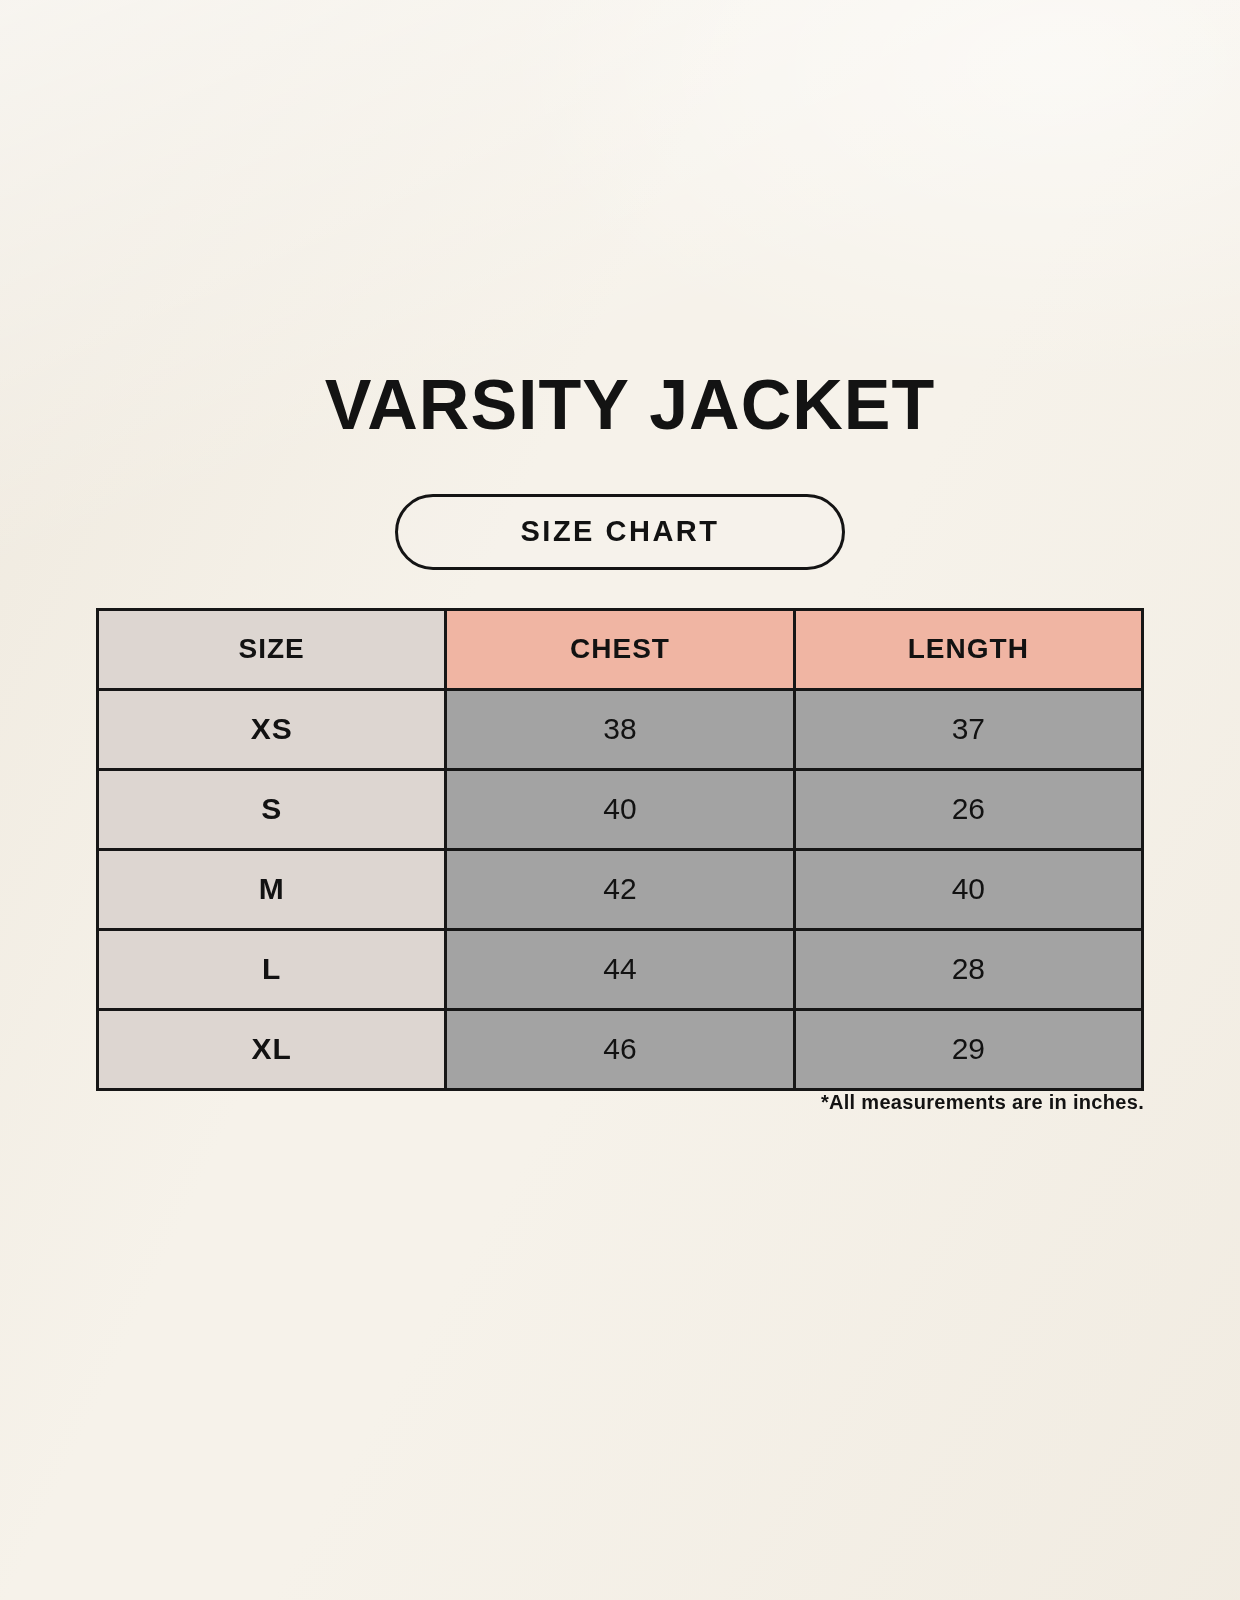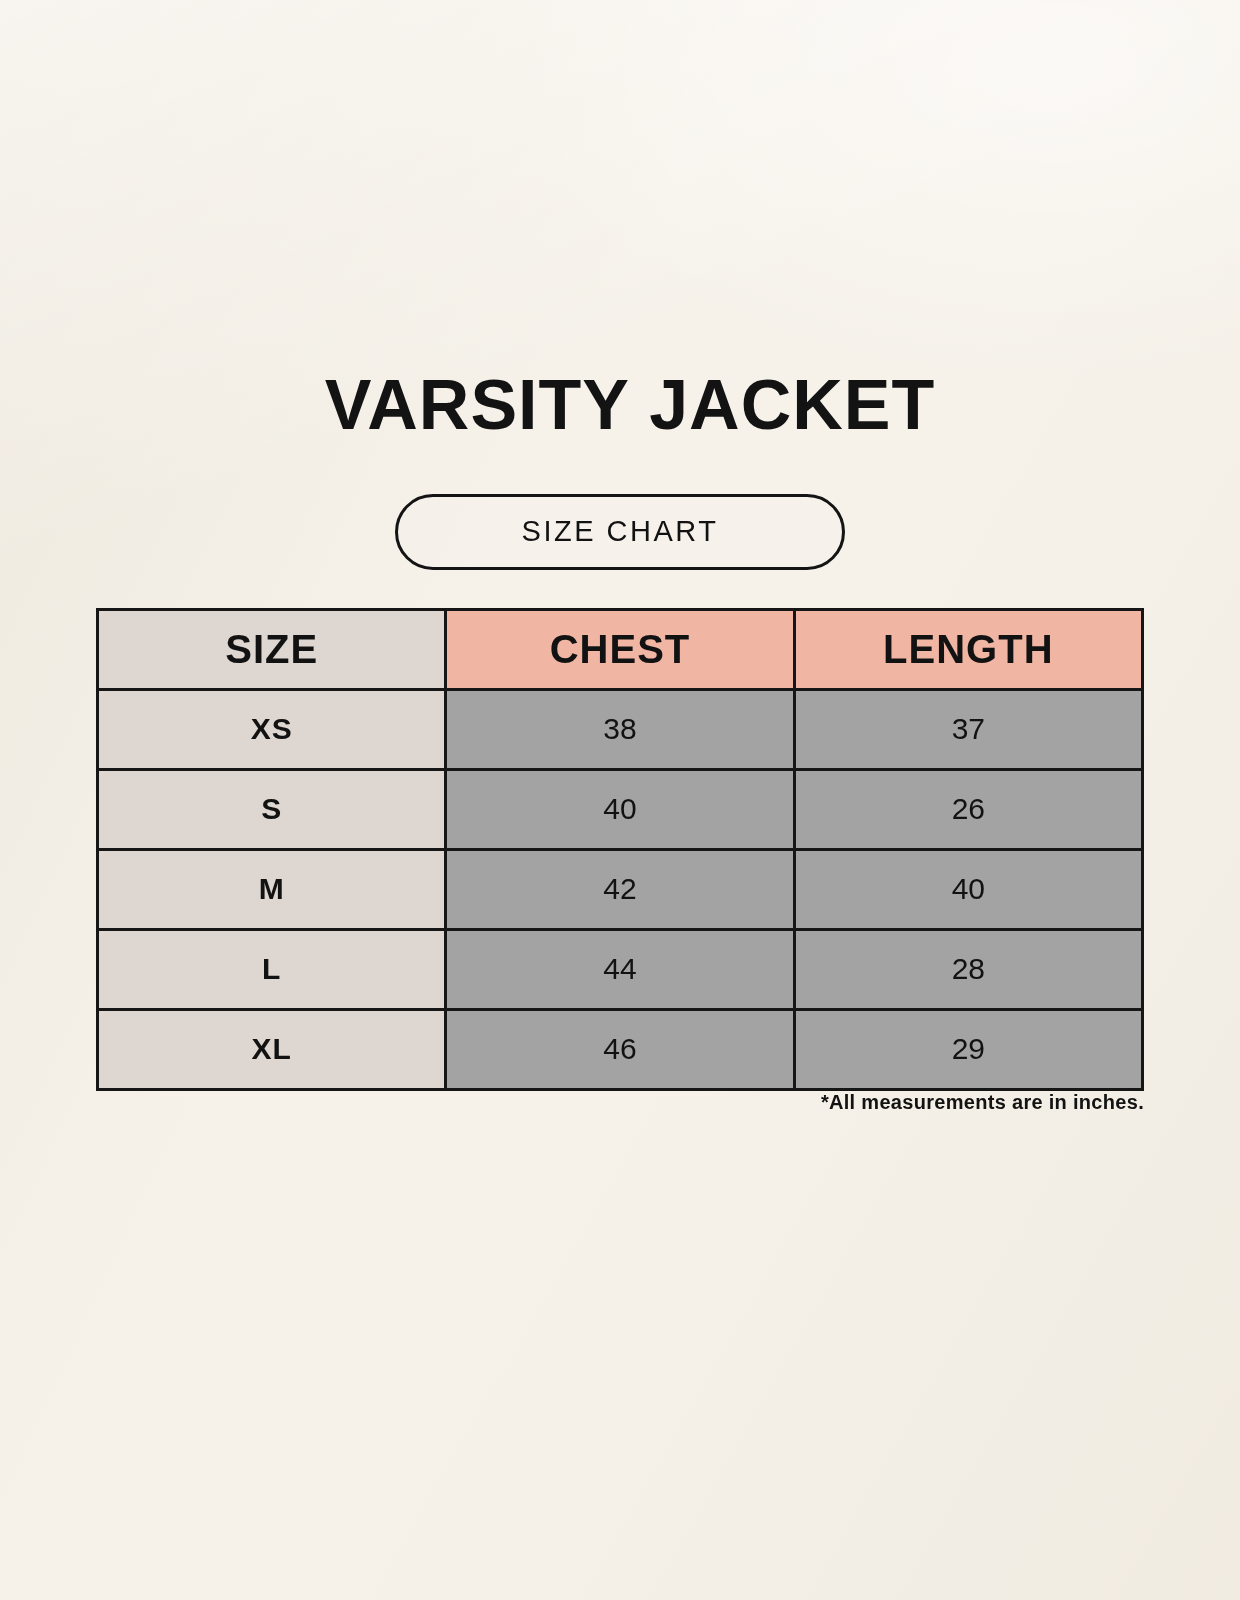--- a/index.html
+++ b/index.html
@@ -30,21 +30,21 @@
   .badge {
     width: 450px;
     height: 76px;
     margin: 50px auto 0;
     border: 3px solid #141414;
     border-radius: 42px;
     display: flex;
     align-items: center;
     justify-content: center;
     font-size: 29px;
-    font-weight: normal;
+    font-weight: bold;
     letter-spacing: 2.5px;
     background: rgba(255,255,255,0.06);
   }
   .table-wrap {
     width: 1048px;
     margin: 38px auto 0;
   }
   table.size-table {
     width: 100%;
     border-collapse: collapse;
@@ -52,21 +52,21 @@
   }
   .size-table th, .size-table td {
     border: 3px solid #161616;
     height: 80px;
     text-align: center;
     vertical-align: middle;
     padding: 0;
   }
   .size-table thead th {
     background: #f0b5a3;
-    font-size: 40px;
+    font-size: 28px;
     font-weight: bold;
     letter-spacing: 1px;
   }
   .size-table thead th.col-size,
   .size-table tbody th.row-label {
     background: #ddd6d1;
   }
   .size-table tbody th.row-label {
     font-size: 30px;
     font-weight: bold;

